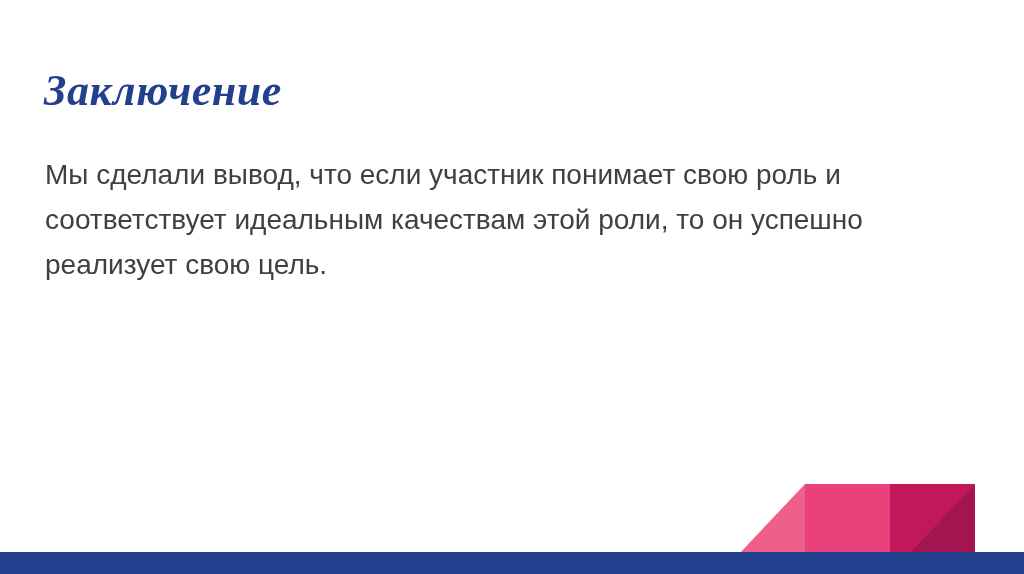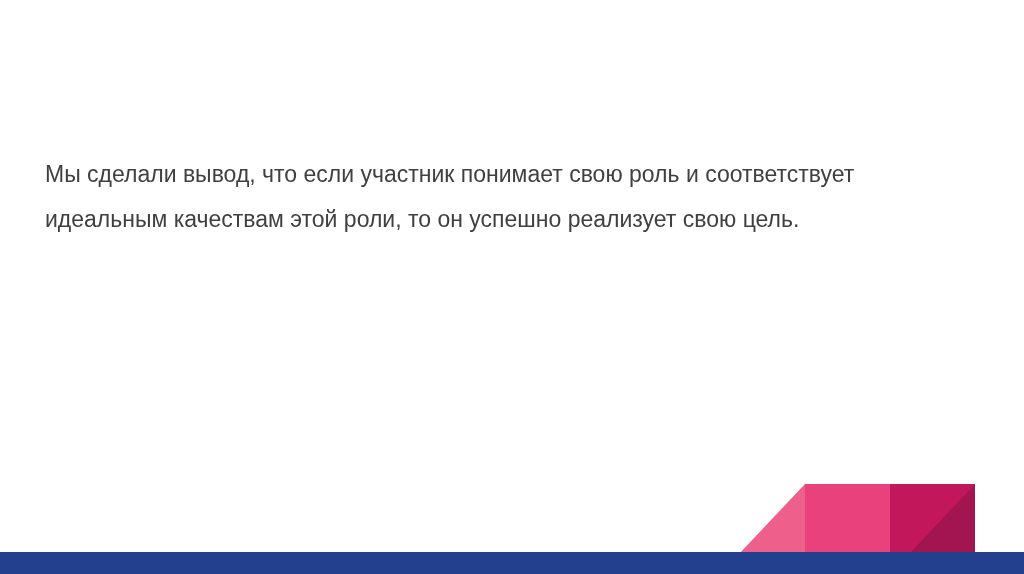--- a/index.html
+++ b/index.html
@@ -31,21 +31,21 @@
     line-height: 54px;
     color: #23408f;
     letter-spacing: 0.5px;
   }
   .slide-body {
     position: absolute;
     left: 45px;
     top: 152px;
     width: 900px;
     font-family: "Liberation Sans", sans-serif;
-    font-size: 23px;
+    font-size: 28px;
     line-height: 45px;
     color: #404040;
   }
   .deco {
     position: absolute;
     left: 0;
     bottom: 0;
     width: 1024px;
     height: 140px;
     pointer-events: none;
@@ -57,20 +57,21 @@
     width: 1024px;
     height: 22px;
     background: #23408f;
   }
 </style>
 </head>
 <body>
 
 <div class="slide">
 
+  <div class="slide-title">Заключение</div>
 
   <div class="slide-body">Мы сделали вывод, что если участник понимает свою роль и соответствует идеальным качествам этой роли, то он успешно реализует свою цель.</div>
 
   <svg class="deco" viewBox="0 0 1024 140" preserveAspectRatio="none">
     <polygon points="720,140 805,50 805,140" fill="#ef5f8c"></polygon>
     <polygon points="805,50 890,140 805,140" fill="#ef5f8c"></polygon>
     <polygon points="805,50 890,140 805,140" fill="#e8417b"></polygon>
     <polygon points="805,50 890,50 890,140 805,140" fill="#e8417b"></polygon>
     <polygon points="890,50 975,50 975,140 890,140" fill="#c2185b"></polygon>
     <polygon points="975,50 975,140 890,140" fill="#a21550"></polygon>

